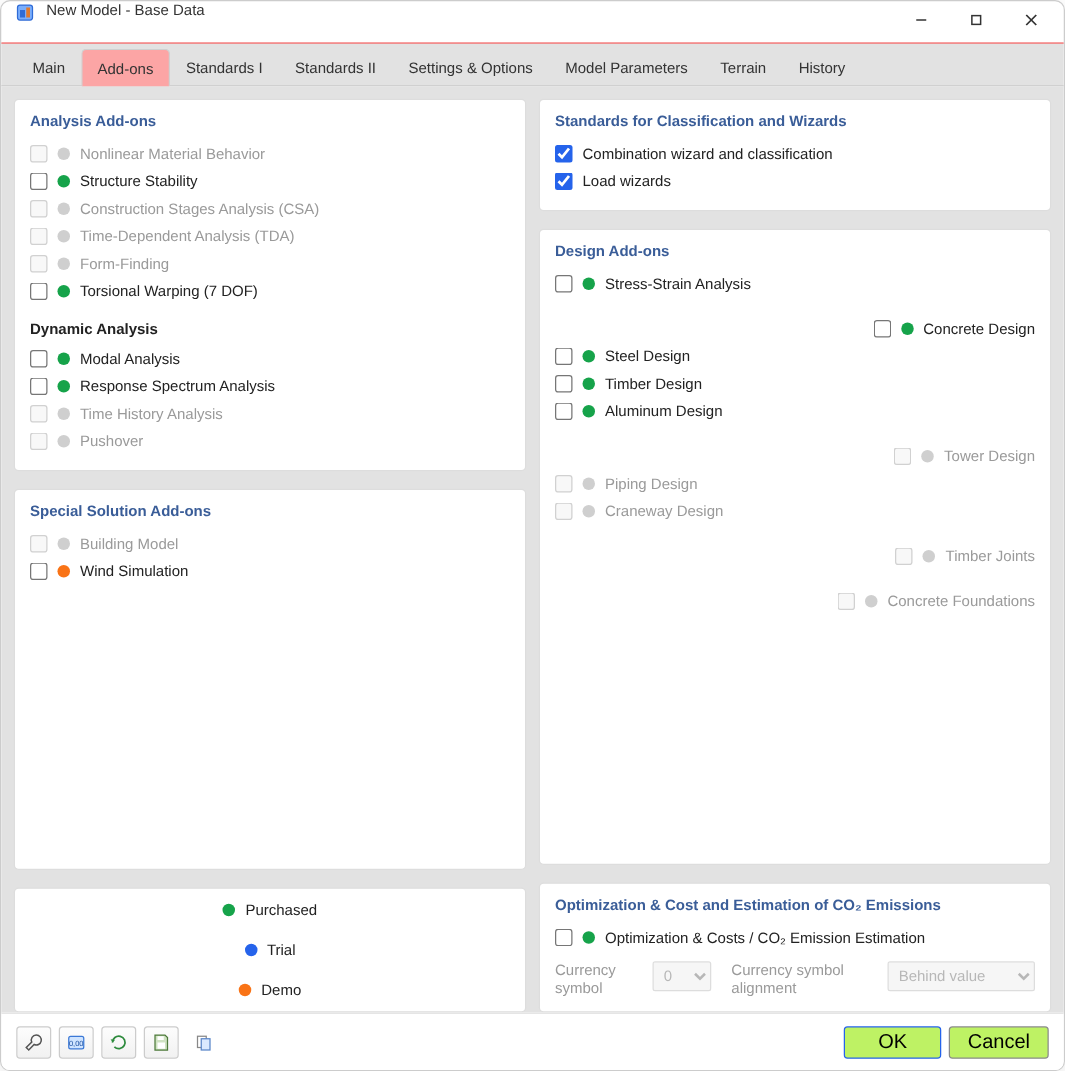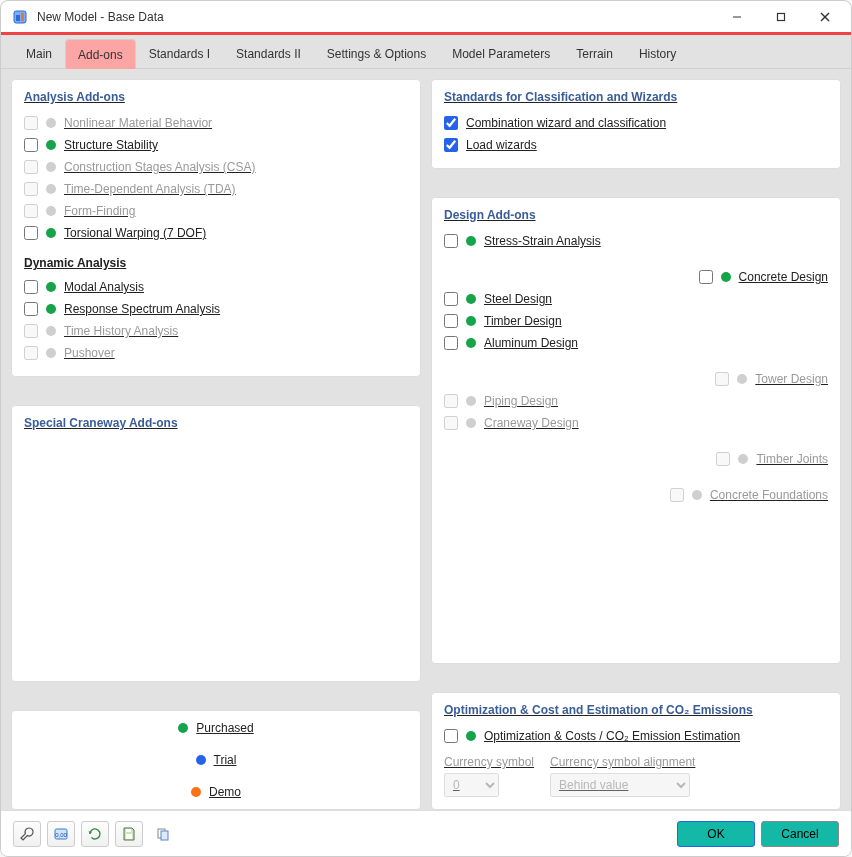--- a/index.html
+++ b/index.html
@@ -1,30 +1,30 @@
 <!DOCTYPE html>
 <html><head>
 <meta charset="utf-8">
 <style>
   * { box-sizing: border-box; }
   html, body { margin:0; padding:0; font-family: "Segoe UI", Tahoma, Arial, sans-serif; font-size:12px; color:#222; background:#fff;}
   .window { width:852px; height:857px; border:1px solid #ccc; border-radius:8px; overflow:hidden; display:flex; flex-direction:column; background:#fff; box-shadow:0 4px 20px rgba(0,0,0,.1);}
   
-  .titlebar { display:flex; align-items:center; height:34px; padding:0 4px 0 10px; border-bottom:3px solid #ef4444;}
+  .titlebar { display:flex; height:34px; padding:0 4px 0 10px; border-bottom:1px solid #ef4444;}
   .titlebar .app-icon { width:18px; height:18px; margin-right:8px; display:flex; align-items:center; justify-content:center;}
   .titlebar .title { font-size:12px; color:#333; flex:1;}
   .winctl { display:flex; }
   .winctl button { width:44px; height:30px; background:transparent; border:none; display:flex; align-items:center; justify-content:center; cursor:pointer;}
   
   .tabstrip { display:flex; align-items:flex-end; height:34px; background:#e2e2e2; border-bottom:1px solid #d0d0d0; padding-left:12px; gap:0;text-align:center;}
   .tab { padding:8px 12px 7px 12px; color:#333; cursor:pointer; font-size:12px; border:1px solid transparent; border-bottom:none; position:relative;}
   .tab.active { background:#fca5a5; border-color:#d0d0d0; border-top-left-radius:4px; border-top-right-radius:4px; margin-bottom:-1px;}
   
   .content { flex:1; display:flex; gap:10px; padding:10px 10px 0 10px; background:#e2e2e2; overflow:hidden;}
-  .col { flex:1; display:flex; flex-direction:column; gap:28px;text-decoration:underline;}
+  .col { flex:1; display:flex; flex-direction:column; gap:14px;}
   .panel { background:#fff; border:1px solid #ddd; border-radius:4px; padding:10px 12px 12px 12px; }
   .panel.fill { flex:1; }
   .panel-title { font-weight:600; color:#3a5d98; margin-bottom:8px; font-size:12px;}
   .subhead { font-weight:600; color:#222; margin:12px 0 6px 0;}
   .row { display:flex; align-items:center; height:22px; gap:8px;}
   .row input[type=checkbox] { width:14px; height:14px; accent-color:#2563eb; margin:0;}
   .row .dot { width:10px; height:10px; border-radius:50%; flex:0 0 10px;}
   .dot.green { background:#16a34a;}
   .dot.blue { background:#2563eb;}
   .dot.orange { background:#f97316;}
@@ -35,25 +35,25 @@
   .row.gap-top { margin-top:14px;justify-content:flex-end;}
   
   .legend { background:#fff; border:1px solid #ddd; border-radius:4px; padding:10px 12px; display:flex; gap:18px; align-items:center;flex-direction:column;}
   .legend-item { display:flex; align-items:center; gap:8px;}
   .legend-item .dot { width:10px; height:10px; border-radius:50%;}
   
   .toolbar { height:46px; border-top:1px solid #ddd; display:flex; align-items:center; padding:0 12px; gap:6px; background:#fff;}
   .iconbtn { width:28px; height:26px; border:1px solid #ccc; background:linear-gradient(#fdfdfd,#f1f1f1); border-radius:3px; display:flex; align-items:center; justify-content:center; cursor:pointer;}
   .iconbtn.flat { border:1px solid transparent; background:transparent;}
   .toolbar .spacer { flex:1;}
-  .btn { min-width:78px; height:26px; border:1px solid #8a8a8a; border-radius:3px; background:#14b8a6; cursor:pointer; font-size:12px; padding:0 14px;}
+  .btn { min-width:78px; height:26px; border:1px solid #8a8a8a; border-radius:3px; background:#bef264; cursor:pointer; font-size:16px; padding:0 14px;}
   .btn.primary { border-color:#2563eb; color:#000;}
   
   .form-grid { display:flex; gap:16px; margin-top:8px;}
-  .form-col { display:flex; flex-direction:column; gap:4px;}
+  .form-col { display:flex; flex-direction:row; gap:4px;}
   .form-col .flabel { color:#9a9a9a; font-size:12px;}
   select { height:24px; border:1px solid #d0d0d0; background:#f3f3f3; color:#888; font-size:12px; padding:0 4px; border-radius:2px;}
   select:disabled { color:#9a9a9a;}
 </style>
 </head>
 <body>
 <div class="window">
 
 <div class="titlebar">
   <span class="app-icon">
@@ -151,21 +151,33 @@
             </div>
             <div class="row disabled">
               <input type="checkbox" disabled="" style="">
               <span class="dot grey"></span>
               <span class="label">Pushover</span>
             </div>
           </div>
     </div>
 
     <div class="panel fill">
-      <div class="panel-title">Special Craneway Add-ons</div>
+      <div class="panel-title">Special Solution Add-ons</div>
+      <div id="special-items">
+            <div class="row disabled">
+              <input type="checkbox" disabled="" style="">
+              <span class="dot grey"></span>
+              <span class="label">Building Model</span>
+            </div>
+            <div class="row">
+              <input type="checkbox" style="">
+              <span class="dot orange"></span>
+              <span class="label">Wind Simulation</span>
+            </div>
+          </div>
     </div>
 
     <div class="legend">
       <div class="legend-item">
             <span class="dot green"></span>
             <span>Purchased</span>
           </div>
       <div class="legend-item">
             <span class="dot blue"></span>
             <span>Trial</span>

